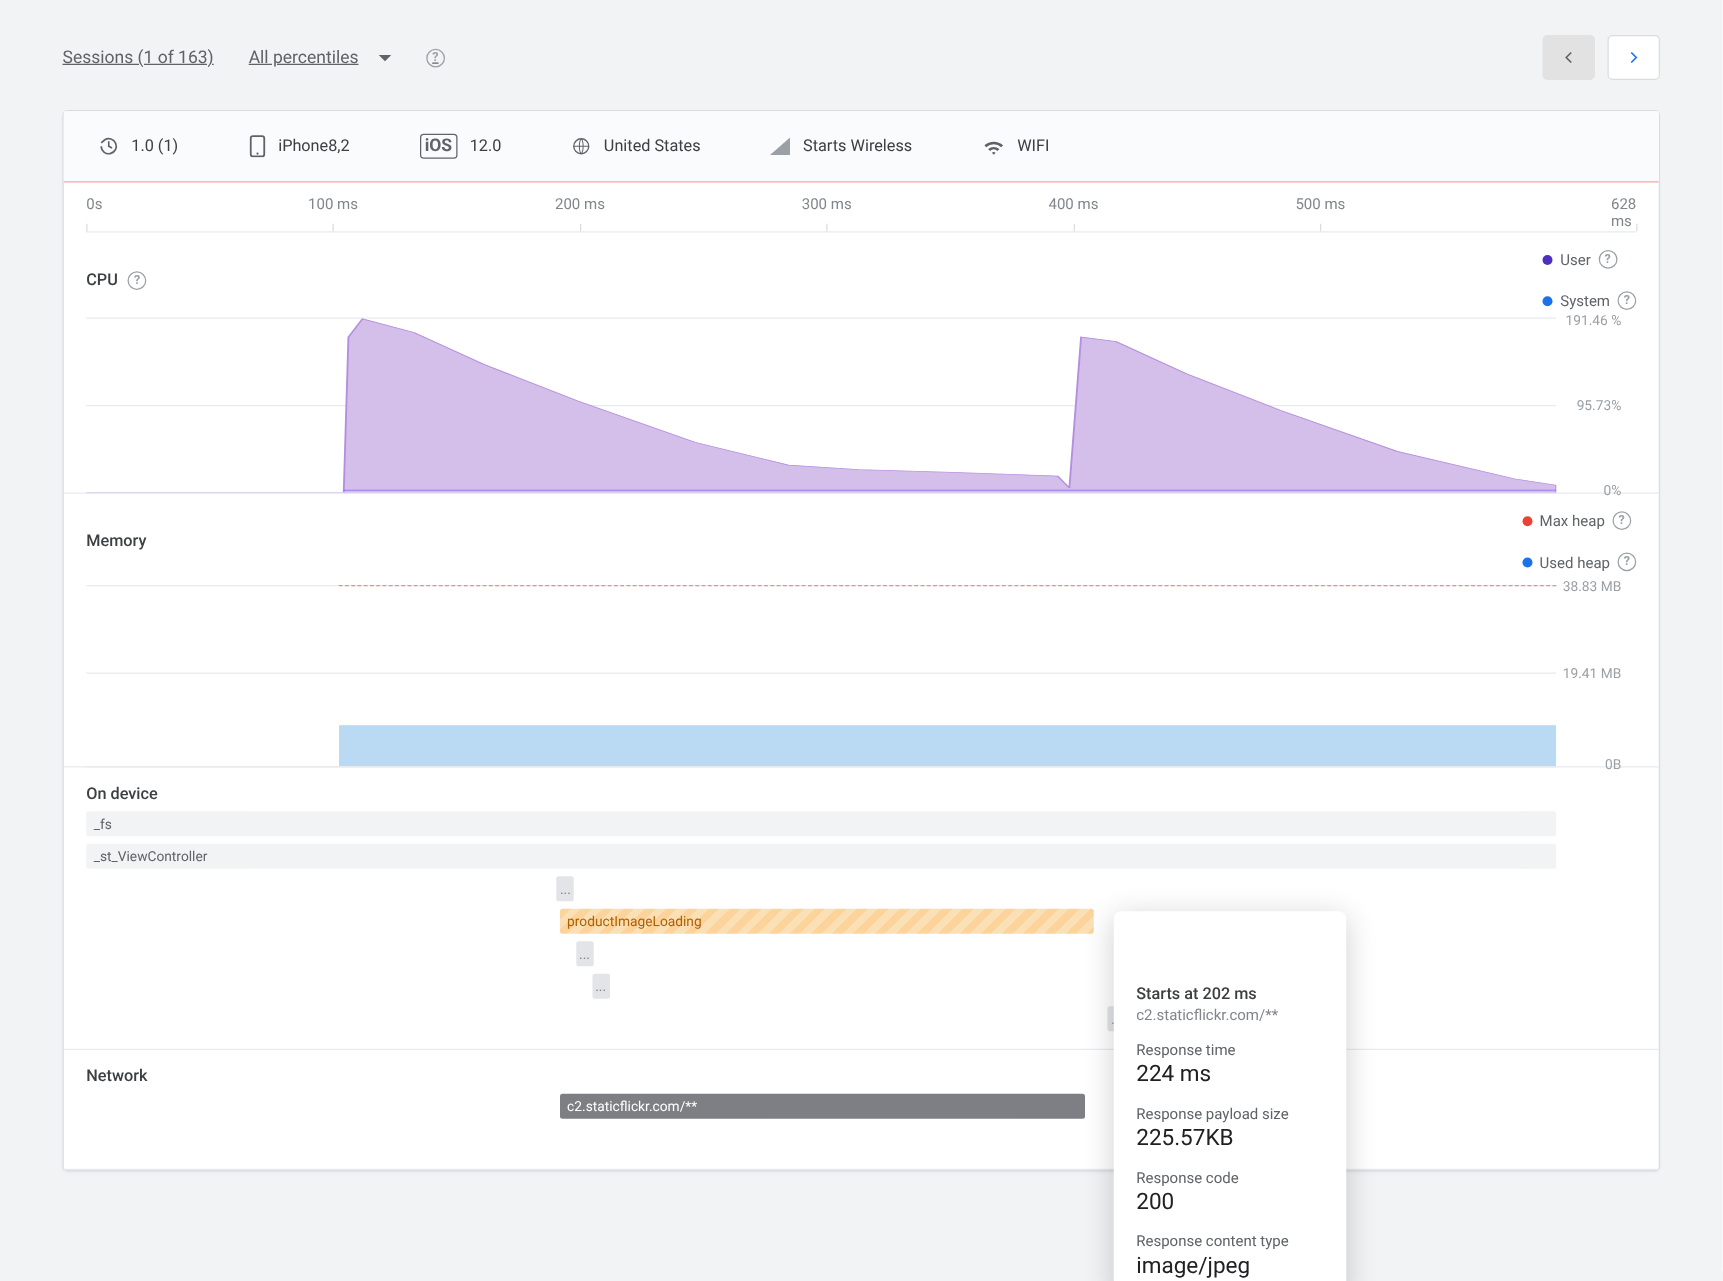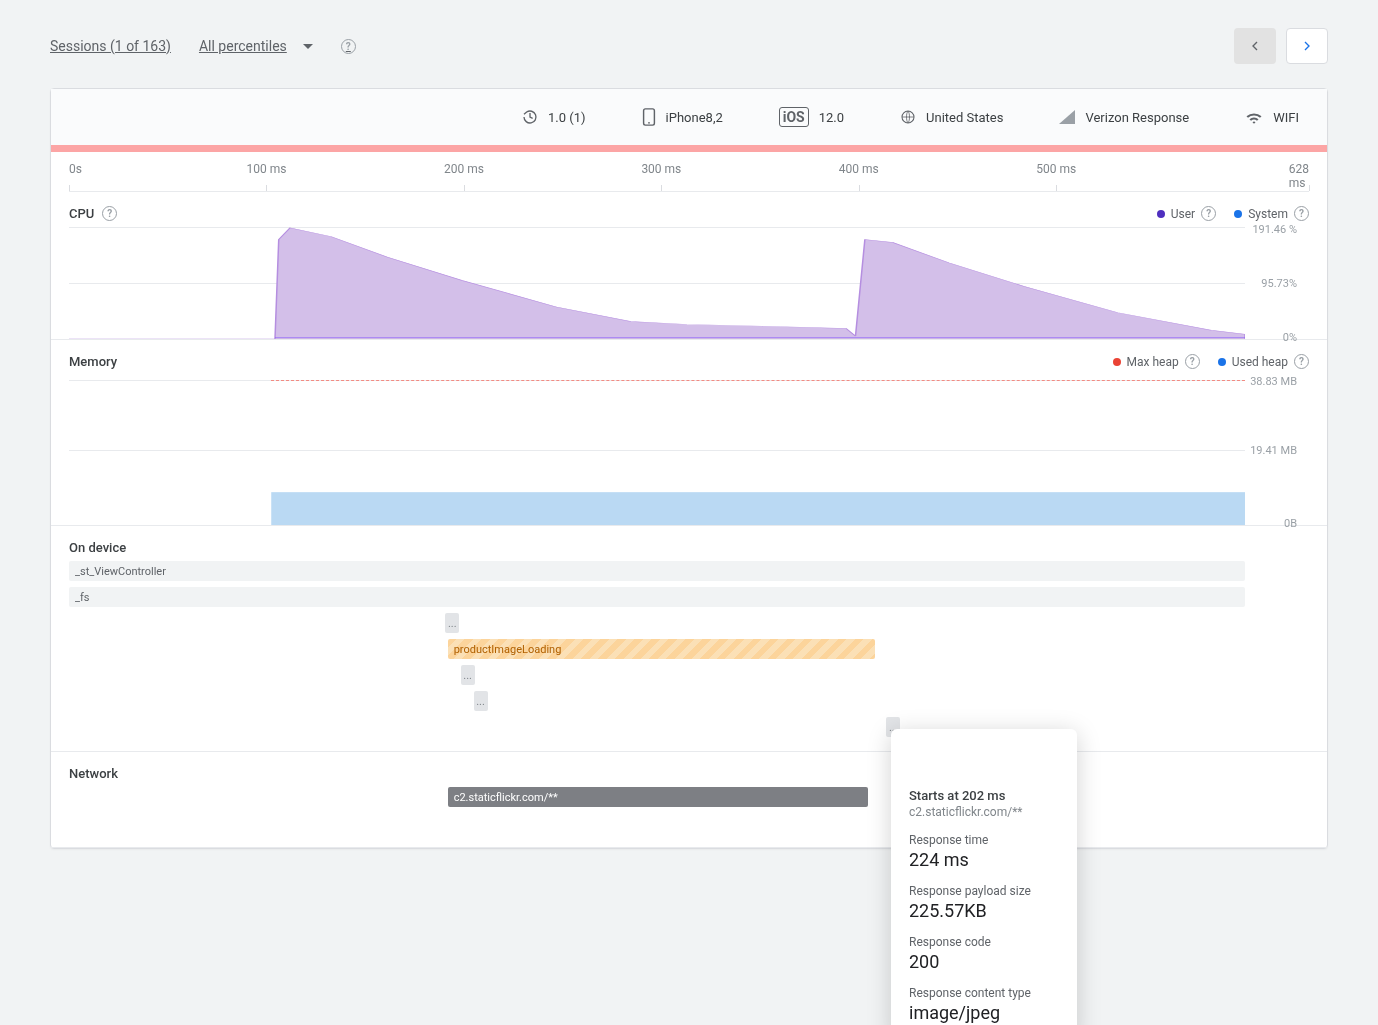--- a/index.html
+++ b/index.html
@@ -54,23 +54,22 @@
     background: #fafbfc;
   }
   .hdr-block { flex: 0 0 200px; }
   .hdr-lbl { font-size: 12px; color: #80868b; margin-bottom: 4px; }
   .hdr-val { font-size: 14px; color: #202124; }
   .meta-row {
     display: flex;
     align-items: center;
     gap: 56px;
     padding: 18px 28px;
-    border-bottom: 7px solid #fca5a5;
+    border-bottom: 1px solid #fca5a5;
     background: #fafbfc;
-    justify-content: flex-end;
   }
   .meta-item { display: flex; align-items: center; gap: 10px; color: #3c4043; font-size: 13px; }
   .meta-item .icon { color: #5f6368; display: inline-flex; }
   .timeline-ticks {
     position: relative;
     height: 40px;
     border-bottom: 1px solid #e8eaed;
     margin: 0 18px 0 18px;
   }
   .tick-lbl {
@@ -83,26 +82,26 @@
   .panel {
     position: relative;
     border-bottom: 1px solid #e8eaed;
     padding: 14px 18px 0 18px;
   }
   .panel:last-child { border-bottom: none; }
   .panel-hdr {
     display: flex; align-items: center; justify-content: space-between; margin-bottom: 6px;
   }
   .panel-title { font-weight: 500; color: #3c4043; font-size: 13px; display: flex; align-items: center; gap: 8px; }
-  .legend { display: flex; gap: 18px; font-size: 12px; color: #5f6368; }
+  .legend { display: flex; gap: 18px; font-size: 12px; color: #5f6368; flex-direction: column; }
   .legend .lg { display: flex; align-items: center; gap: 6px; }
   .dot { width: 8px; height: 8px; border-radius: 50%; }
   .chart-area {
     position: relative;
-    height: 112px;
+    height: 140px;
     margin-top: 6px;
   }
   .chart-area.mem { height: 150px; }
   .y-tick-lbl {
     position: absolute; right: -52px; font-size: 11px; color: #9aa0a6; white-space: nowrap;
   }
   .gridline {
     position: absolute; left: 0; right: 0; height: 1px; background: #e8eaed;
   }
   .gridline.dashed {
@@ -211,21 +210,21 @@
             </svg>
         </span>
         <span>United States</span>
       </div>
       <div class="meta-item">
         <span class="icon">
           <svg width="16" height="14" viewBox="0 0 16 14">
               <path d="M0 14 L16 14 L16 0 Z" fill="#9aa0a6"></path>
             </svg>
         </span>
-        <span>Verizon Response</span>
+        <span>Starts Wireless</span>
       </div>
       <div class="meta-item">
         <span class="icon">
           <svg width="18" height="14" viewBox="0 0 24 18">
               <path d="M12 18l-2-2a3 3 0 0 1 4 0zM6 12a9 9 0 0 1 12 0l-2 2a6 6 0 0 0-8 0zM2 8a15 15 0 0 1 20 0l-2 2a12 12 0 0 0-16 0z" fill="#5f6368"></path>
             </svg>
         </span>
         <span>WIFI</span>
       </div>
     </div>
@@ -320,24 +319,24 @@
 
     <div class="panel">
       <div class="panel-hdr">
         <div class="panel-title">
           <span>On device</span>
         </div>
       </div>
       <div class="panel-inner">
         <div class="track-list">
           <div class="track-row gray-bg">
+            <span>_fs</span>
+          </div>
+          <div class="track-row gray-bg">
             <span>_st_ViewController</span>
-          </div>
-          <div class="track-row gray-bg">
-            <span>_fs</span>
           </div>
           <div class="track-row">
             <div class="trace-block tiny-gray" style="left:32%; width:14px;">...</div>
           </div>
           <div class="track-row">
             <div class="trace-block orange" style="left:32.2%; width:36.3%;">
               <span>productImageLoading</span>
             </div>
           </div>
           <div class="track-row">

